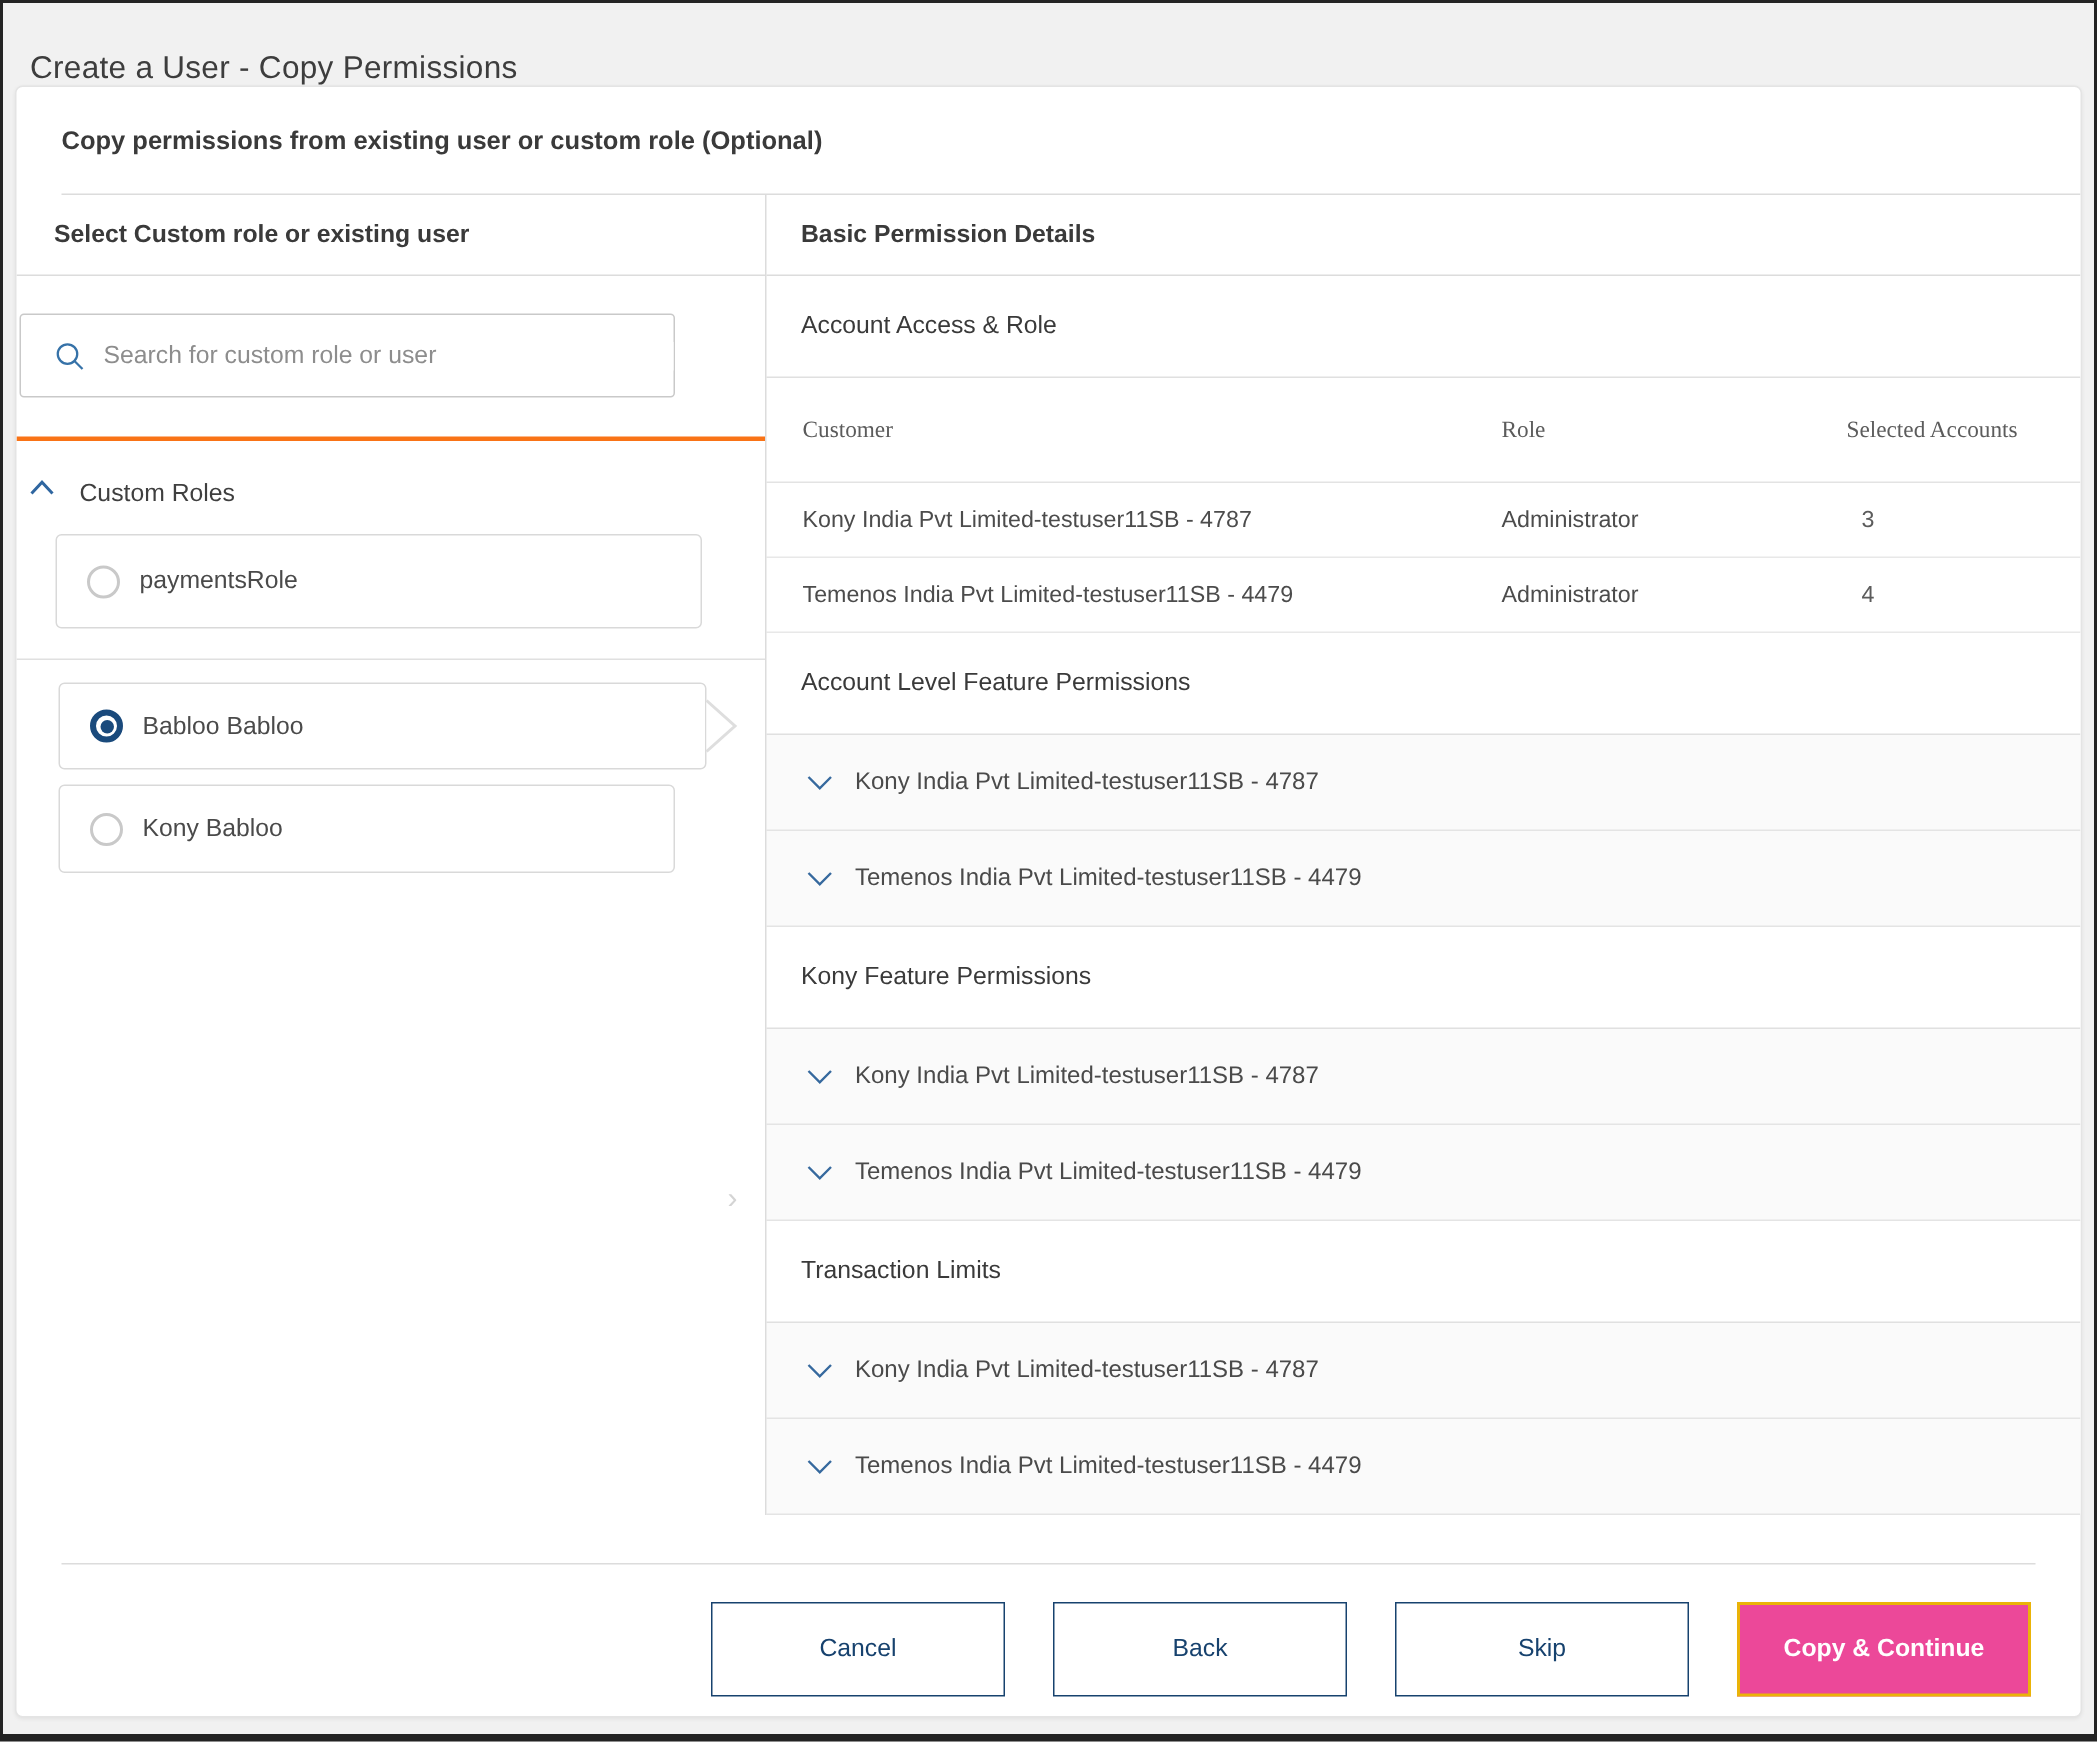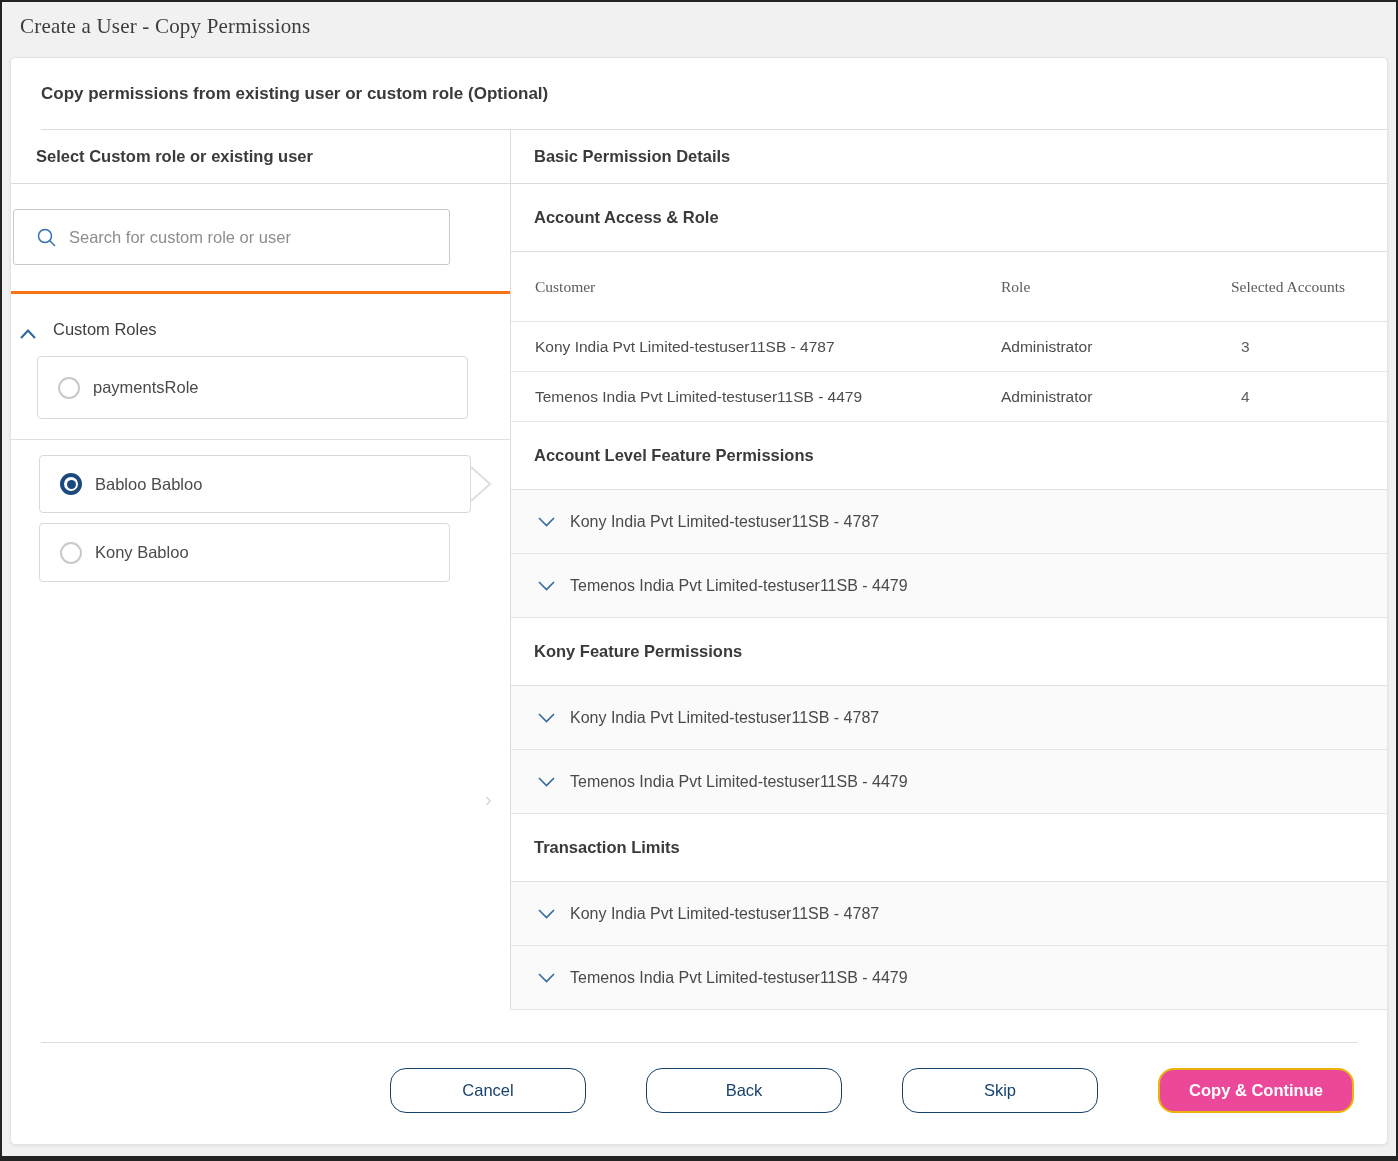--- a/index.html
+++ b/index.html
@@ -7,25 +7,24 @@
   body {
     font-family: "Liberation Sans", "DejaVu Sans", sans-serif;
     background: #f1f1f1;
     border: 2px solid #232323;
     border-bottom-width: 5px;
     overflow: hidden;
     color: #3d3d3d;
   }
   .window-title {
     height: 55px;
-    padding: 12px 0 0 18px;
+    padding: 32px 0 0 18px;
     font-size: 21px;
     color: #3d3d3d;
     letter-spacing: .2px;
-    font-family: Liberation Serif, serif;
   }
   .card {
     margin: 0 8px;
     height: 1088px;
     background: #ffffff;
     border: 1px solid #e4e4e4;
     border-radius: 5px;
     box-shadow: 0 1px 3px rgba(0,0,0,.07);
     display: flex;
     flex-direction: column;
@@ -61,21 +60,21 @@
     height: 56px; border: 1px solid #c9c9c9; border-radius: 3px; background: #fff;
     display: flex; align-items: center; padding-left: 22px; gap: 12px;
   }
   .search-box input {
     border: none; outline: none; flex: 1; font-size: 16.5px;
     font-family: "Liberation Sans", sans-serif; color: #444;
   }
   .search-box input::placeholder { color: #8d8d8d; }
 
   .section-custom { padding: 26px 0 20px; border-bottom: 1px solid #e0e0e0; }
-  .toggle-row { display: flex; align-items: flex-end; padding-left: 9px; gap: 17px; cursor: pointer; }
+  .toggle-row { display: flex; align-items: flex-start; padding-left: 9px; gap: 17px; cursor: pointer; }
   .toggle-label { font-size: 16.5px; color: #3f3f3f; }
   .option-card {
     border: 1px solid #d9d9d9; border-radius: 4px; background: #fff;
     display: flex; align-items: center; padding-left: 20px; gap: 13px;
     position: relative; cursor: pointer;
   }
   .role-card { margin: 17px 42px 0 26px; height: 63px; }
   .section-users-head { padding: 14px 0 13px; border-bottom: 1px solid #e0e0e0; display: flex; align-items: center; }
   .section-users-head .toggle-row { flex: 1; }
   .user-card-1 { margin: 15px 39px 0 28px; height: 58px; }
@@ -91,41 +90,41 @@
     display: flex; align-items: center; justify-content: center; margin-right: 38px; flex: 0 0 27px;
   }
   .select-arrow { position: absolute; right: -24px; top: 50%; transform: translateY(-50%); }
   .mini-caret { position: absolute; left: 474px; top: 658px; color: #d4d4d4; font-size: 20px; cursor: pointer; }
 
   
   .right-panel { flex: 1; display: flex; flex-direction: column; background: #fff; }
   .right-panel .panel-header { padding-left: 23px; }
   .sec-header {
     height: 68px; display: flex; align-items: center; padding-left: 23px;
-    font-size: 16.5px; font-weight: bold; color: #3a3a3a;
+    font-size: 16.5px; font-weight: normal; color: #3a3a3a;
     border-bottom: 1px solid #e0e0e0; background: #fff;
   }
   .acc-grid { display: grid; grid-template-columns: 1fr 230px 132px; align-items: center; padding: 0 24px; }
   .acc-head { height: 70px; border-bottom: 1px solid #e3e3e3; color: #5c5c5c; font-size: 15.5px; font-family: Liberation Serif, serif; }
   .acc-row { height: 50px; border-bottom: 1px solid #e8e8e8; color: #4c4c4c; font-size: 15.5px; }
   .acc-num { padding-left: 10px; color: #5c5c5c; }
   .collapse-row {
     height: 64px; display: flex; align-items: center; gap: 15px; padding-left: 27px;
     background: #fafafa; border-bottom: 1px solid #e4e4e4;
     font-size: 16px; color: #4a4a4a; cursor: pointer;
   }
 
   
   .footer { margin-top: 32px; flex: 0 0 auto; }
   .footer-divider { margin: 0 30px; border-top: 1px solid #dcdcdc; }
   .footer-buttons { display: flex; justify-content: flex-end; gap: 32px; padding: 25px 33px 0; }
   .btn {
-    width: 196px; height: 45px; border-radius: 16px; font-size: 16.5px;
+    width: 196px; height: 63px; border-radius: 0; font-size: 16.5px;
     font-family: "Liberation Sans", sans-serif; cursor: pointer;
-    background: #fff; border: 1px solid #17426e; color: #17426e; margin-left: 28px;
+    background: #fff; border: 1px solid #17426e; color: #17426e;
   }
   .btn.primary { background: #ec4899; border: 2px solid #eab308; color: #fff; font-weight: bold; }
 </style>
 </head>
 <body>
 
 <div class="window-title">Create a User - Copy Permissions</div>
 
 <div class="card">
   <div class="card-heading">Copy permissions from existing user or custom role (Optional)</div>

